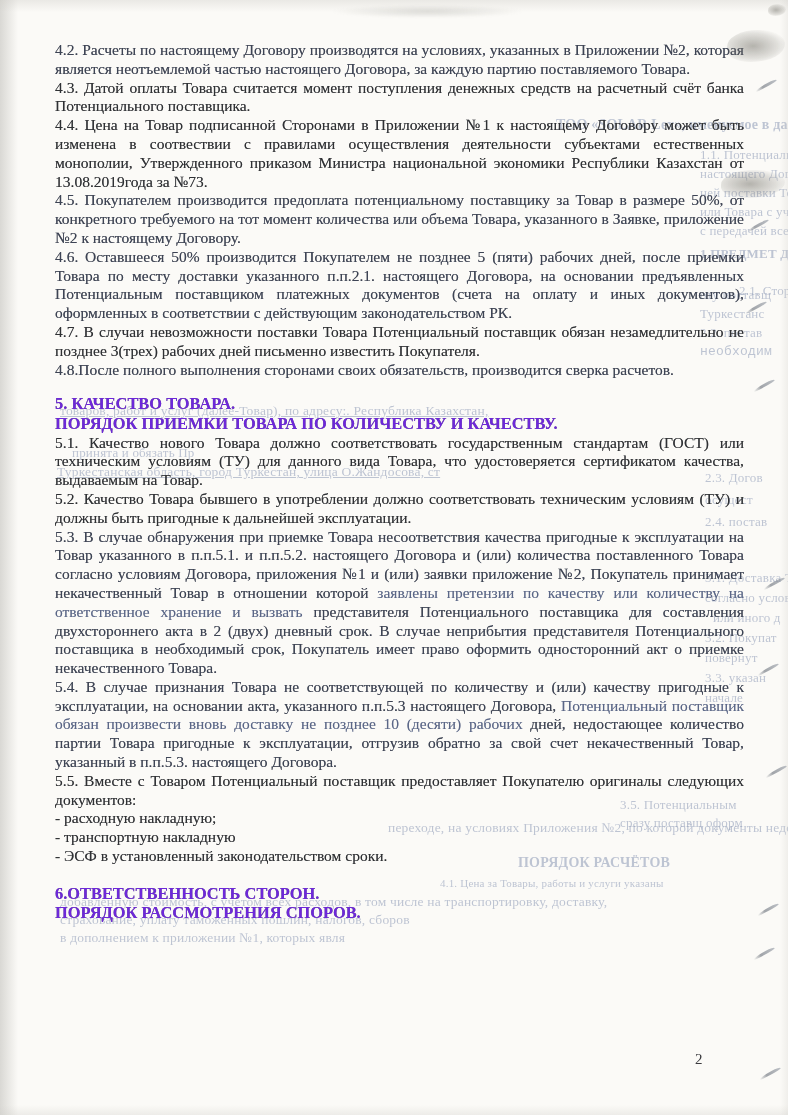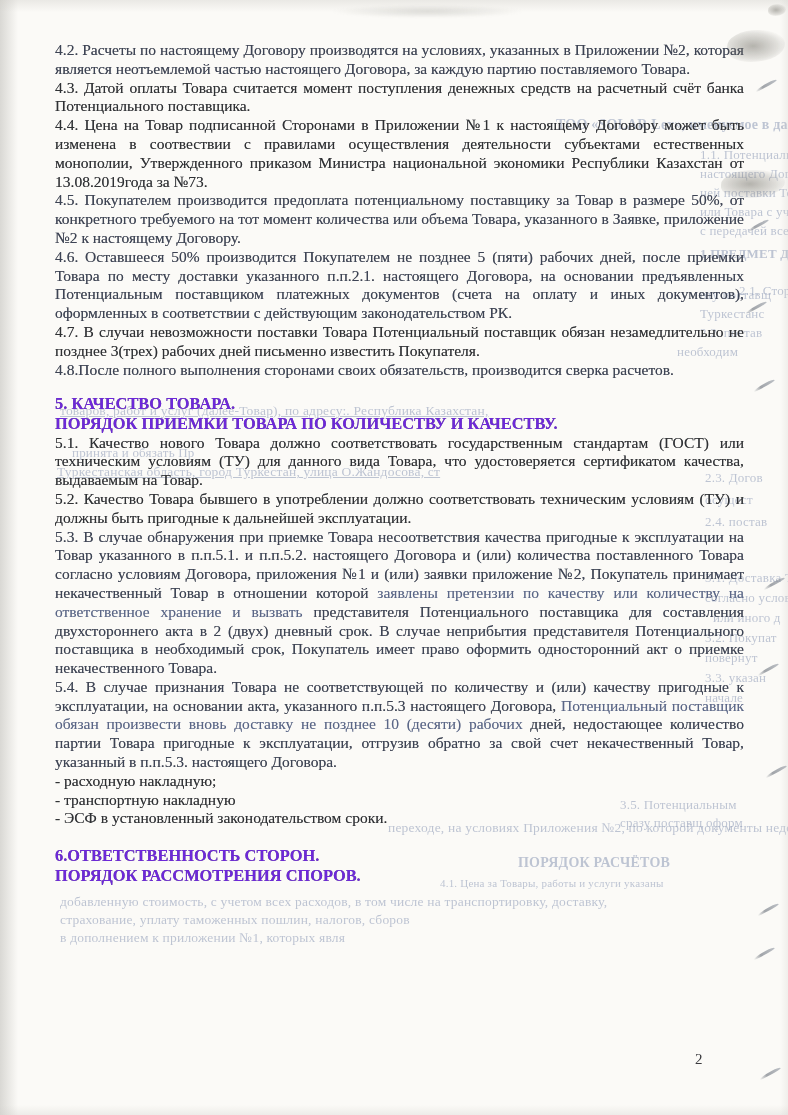--- a/index.html
+++ b/index.html
@@ -63,21 +63,21 @@
     <div class="bleed" style="left: 700px; top: 147px;">1.1. Потенциальный поставщик победитель закупок</div>
     <div class="bleed" style="left: 700px; top: 166px;">настоящего Договора в соответствии</div>
     <div class="bleed" style="left: 700px; top: 185px;">ней поставки Товара</div>
     <div class="bleed" style="left: 700px; top: 204px;">или Товара с учетом</div>
     <div class="bleed" style="left: 700px; top: 223px;">с передачей все</div>
     <div class="bleed" style="left: 700px; top: 246px; font-weight: 700;">1.ПРЕДМЕТ ДОГОВОРА</div>
     <div class="bleed" style="left: 700px; top: 283px; margin-left: 39px;">2.1. Сторона</div>
     <div class="bleed" style="left: 700px; top: 287px;">оту поставщ</div>
     <div class="bleed" style="left: 700px; top: 306px;">Туркестанс</div>
     <div class="bleed" style="left: 700px; top: 325px;">2.2. постав</div>
-    <div class="bleed" style="left: 677px; top: 344px;">необходим</div>
+    <div class="bleed" style="left: 700px; top: 344px; font-family: Liberation Mono, monospace;">необходим</div>
     <div class="bleed" style="left: 60px; top: 403px; font-size: 13.5px; text-decoration: underline;">товаров, работ и услуг (далее-Товар), по адресу:. Республика Казахстан,</div>
     <div class="bleed" style="left: 57px; top: 424px; font-size: 13.5px; text-decoration: underline; margin-top: 40px;">Туркестанская область, город Туркестан, улица О.Жандосова, ст</div>
     <div class="bleed" style="left: 72px; top: 445px;">принята и обязать Пр</div>
     <div class="bleed" style="left: 705px; top: 470px;">2.3. Догов</div>
     <div class="bleed" style="left: 705px; top: 492px;">осущест</div>
     <div class="bleed" style="left: 705px; top: 514px;">2.4. постав</div>
     <div class="bleed" style="left: 705px; top: 570px;">3.1. Доставка Товар</div>
     <div class="bleed" style="left: 705px; top: 590px;">согласно услов</div>
     <div class="bleed" style="left: 705px; top: 610px; margin-left: 8px;">или иного д</div>
     <div class="bleed" style="left: 705px; top: 630px;">3.2. Покупат</div>
@@ -103,20 +103,21 @@
   <p>4.7. В случаи невозможности поставки Товара Потенциальный поставщик обязан незамедлительно не позднее 3(трех) рабочих дней письменно известить Покупателя.</p>
   <p class="ink-b">4.8.После полного выполнения сторонами своих обязательств, производится сверка расчетов.</p>
 
   <p class="sec mt-sec5">5. КАЧЕСТВО ТОВАРА.</p>
   <p class="sec">ПОРЯДОК ПРИЕМКИ ТОВАРА ПО КОЛИЧЕСТВУ И КАЧЕСТВУ.</p>
 
   <p>5.1. Качество нового Товара должно соответствовать государственным стандартам (ГОСТ) или техническим условиям (ТУ) для данного вида Товара, что удостоверяется сертификатом качества, выдаваемым на Товар.</p>
   <p>5.2. Качество Товара бывшего в употреблении должно соответствовать техническим условиям (ТУ) и должны быть пригодные к дальнейшей эксплуатации.</p>
   <p class="ink-b"><span>5.3. В случае обнаружения при приемке Товара несоответствия качества пригодные к эксплуатации на Товар указанного в п.п.5.1. и п.п.5.2. настоящего Договора и (или) количества поставленного Товара согласно условиям Договора, приложения №1 и (или) заявки приложение №2, Покупатель принимает некачественный Товар в отношении которой </span><span class="light">заявлены претензии по качеству или количеству на ответственное хранение и вызвать </span><span>представителя Потенциального поставщика для составления двухстороннего акта в 2 (двух) дневный срок. В случае неприбытия представителя Потенциального поставщика в необходимый срок, Покупатель имеет право оформить односторонний акт о приемке некачественного Товара.</span></p>
   <p class="ink-b"><span>5.4. В случае признания Товара не соответствующей по количеству и (или) качеству пригодные к эксплуатации, на основании акта, указанного п.п.5.3 настоящего Договора, </span><span class="light">Потенциальный поставщик обязан произвести вновь доставку не позднее 10 (десяти) рабочих </span><span>дней, недостающее количество партии Товара пригодные к эксплуатации, отгрузив обратно за свой счет некачественный Товар, указанный в п.п.5.3. настоящего Договора.</span></p>
+  <p>5.5. Вместе с Товаром Потенциальный поставщик предоставляет Покупателю оригиналы следующих документов:</p>
   <p class="list">- расходную накладную;</p>
   <p class="list">- транспортную накладную</p>
   <p class="list">- ЭСФ в установленный законодательством сроки.</p>
 
   <p class="sec mt-sec6">6.ОТВЕТСТВЕННОСТЬ СТОРОН.</p>
   <p class="sec">ПОРЯДОК РАССМОТРЕНИЯ СПОРОВ.</p>
 </div>
 
 <div class="page-number">2</div>
 

